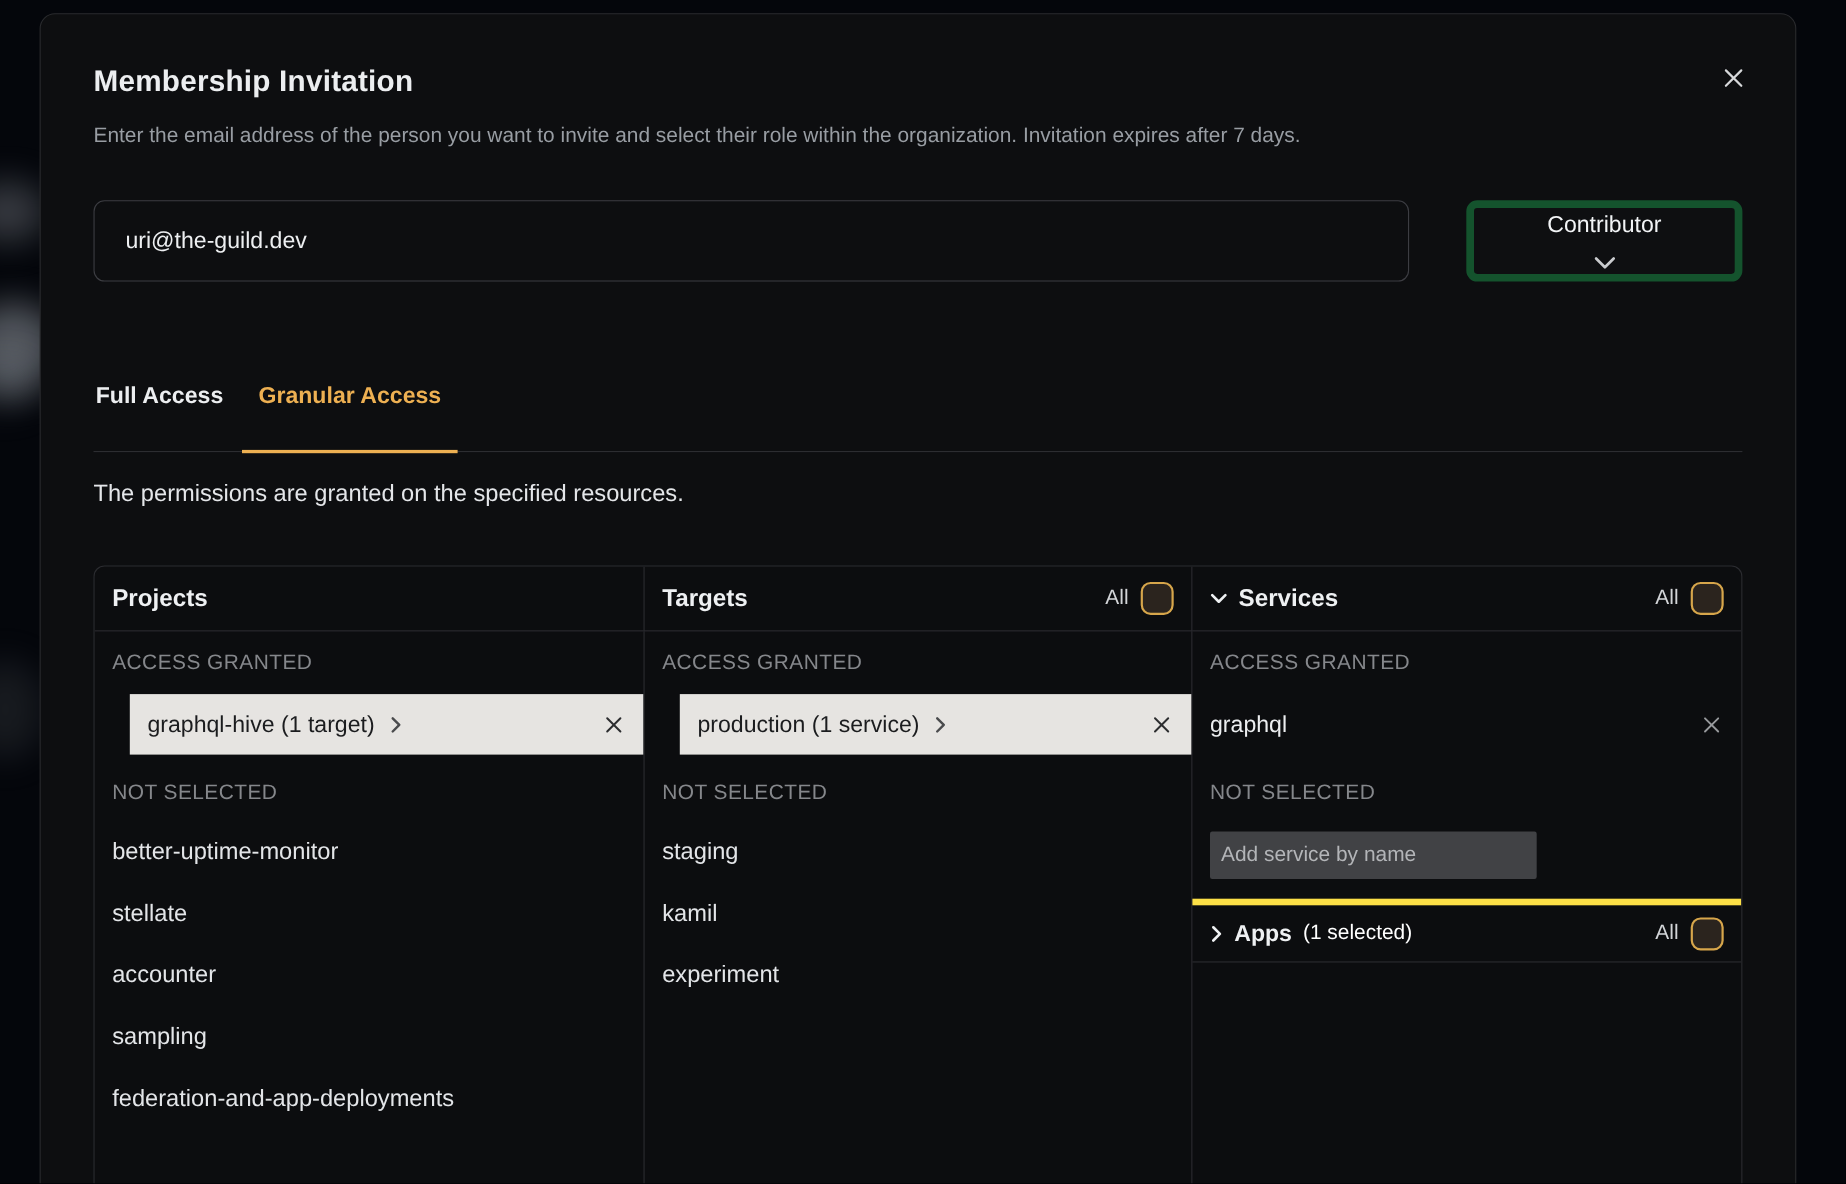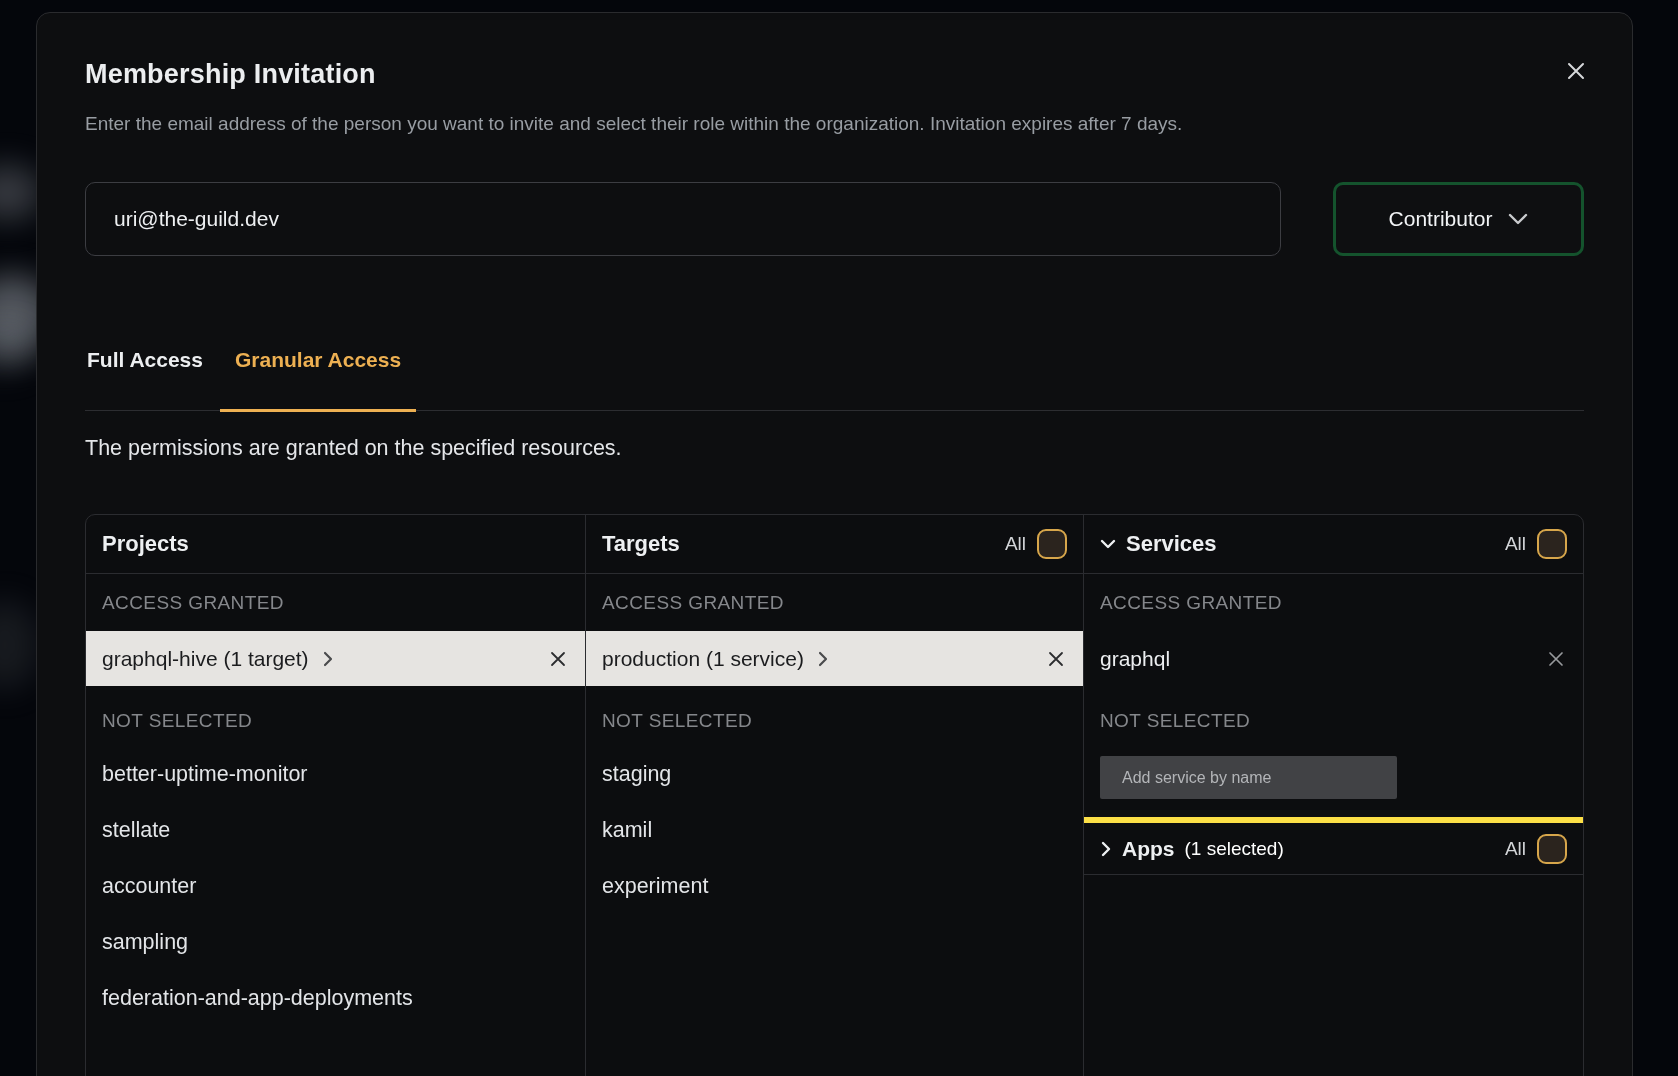--- a/index.html
+++ b/index.html
@@ -28,23 +28,23 @@
   .dialog-title { margin-top:46px; font-size:27px; font-weight:700; color:#eceef0; letter-spacing:.2px; }
   .dialog-desc { margin-top:16px; max-width:1300px; font-size:19px; line-height:36px; color:#989da3; font-weight:400; }
 
   .invite-row { margin-top:40px; display:flex; gap:52px; height:74px; }
   .email-input {
     flex:1; height:74px; background:#0d0e10; border:1px solid #3c3d42; border-radius:10px;
     color:#edeff1; font-size:21px; padding:0 28px; outline:none;
     font-family:"Liberation Sans","DejaVu Sans",sans-serif;
   }
   .role-select {
-    width:251px; height:74px; border:3px solid #14532d; border-radius:10px;
+    width:251px; height:74px; border:7px solid #14532d; border-radius:10px;
     display:flex; align-items:center; justify-content:center; gap:16px;
-    font-size:21px; color:#f2f4f6; cursor:pointer; background:#0e0f11;
+    font-size:21px; color:#f2f4f6; cursor:pointer; background:#0e0f11;flex-direction:column;
   }
 
   .tabs { margin-top:90px; display:flex; gap:2px; border-bottom:1px solid #2c2d31; }
   .tab {
     padding:0 15px 35px; margin-bottom:-2px; border-bottom:3px solid transparent;
     font-size:21px; line-height:28px; font-weight:600; color:#eceef0; cursor:pointer; white-space:nowrap;
   }
   .tab:first-child { margin-left:-13px; }
   .tab.active { color:var(--accent,#edb052); border-bottom-color:var(--accent,#edb052); }
 
@@ -65,31 +65,31 @@
   .checkbox {
     width:30px; height:30px; border:2px solid var(--checkbox_border,#d7a64b);
     border-radius:9px; background:#2b241e; cursor:pointer;
   }
   .col-body { display:flex; flex-direction:column; min-height:0; }
 
   .section-label { padding:18px 16px 17px; font-size:19px; color:#85878b; letter-spacing:.4px; }
   .section-label.nsel { padding:24px 16px 14px; }
   .selected-row {
     height:55px; flex:none; background:var(--selected_row_bg,#e6e4e1); color:#1b1c1e;
-    display:flex; align-items:center; gap:14px; padding:0 16px; font-size:21px; cursor:pointer;
+    display:flex; align-items:center; gap:14px; padding:0 16px; font-size:21px; cursor:pointer;margin-left:32px;
   }
   .selected-row .x-btn { margin-left:auto; }
   .x-btn { background:none; border:none; cursor:pointer; display:flex; align-items:center; padding:2px; }
   .item { height:56px; flex:none; display:flex; align-items:center; padding:0 16px; font-size:21.5px; color:#e3e5e8; cursor:pointer; }
 
   .svc-granted-row { height:55px; flex:none; display:flex; align-items:center; padding:0 16px; font-size:21px; color:#eceef0; }
   .svc-granted-row .x-btn { margin-left:auto; }
   .add-service-input {
     margin:10px 16px 18px; width:297px; height:43px; flex:none;
-    background:#414245; border:none; border-radius:2px; color:#b3b5b8; font-size:16px; padding:0 22px; outline:none;
+    background:#414245; border:none; border-radius:2px; color:#b3b5b8; font-size:19px; padding:0 10px; outline:none;
     font-family:"Liberation Sans","DejaVu Sans",sans-serif;
   }
   .add-service-input::placeholder { color:#b3b5b8; opacity:1; }
   .apps-row {
     height:58px; flex:none; border-top:6px solid #fde047; border-bottom:1px solid #2b2c30;
     display:flex; align-items:center; gap:10px; padding:0 16px; cursor:pointer;
   }
   .apps-label { font-size:21px; font-weight:700; color:#eef0f2; }
   .apps-count { font-size:19px; color:#ffffff; }
   .apps-row .right-group { margin-left:auto; display:flex; align-items:center; gap:11px; }

